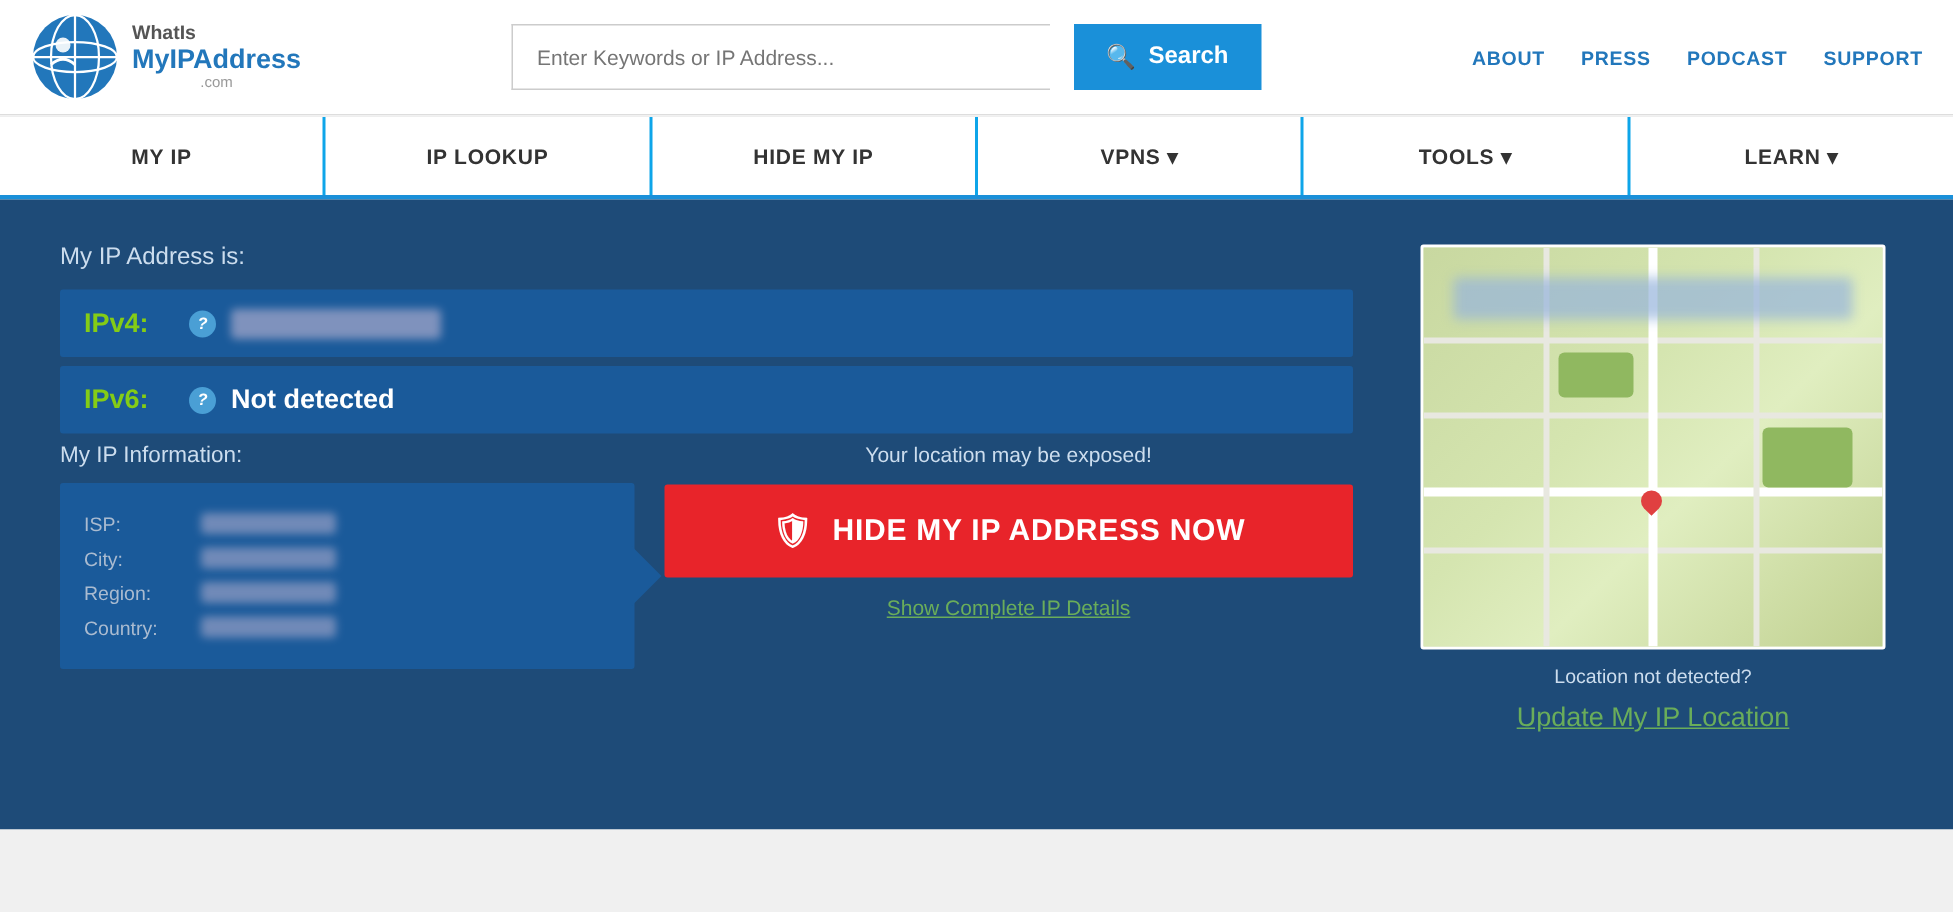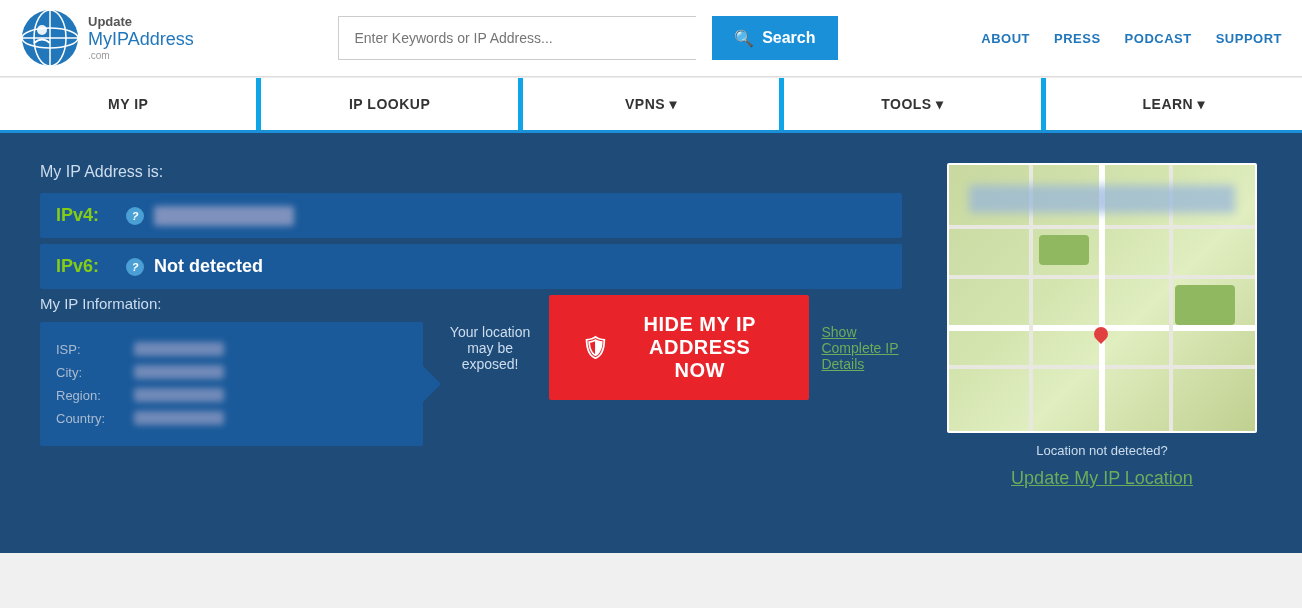--- a/index.html
+++ b/index.html
@@ -29,27 +29,27 @@
       line-height: 1.1;
     }
     .logo-text .whatis {
       font-size: 13px;
       color: #555;
       font-weight: bold;
     }
     .logo-text .myip {
       font-size: 18px;
       color: #2277bb;
-      font-weight: normal;
+      font-weight: bold;
       text-align: right;
     }
     .logo-text .dotcom {
       font-size: 10px;
       color: #999;
-      text-align: left;
+      text-align: center;
     }
     .search-area {
       display: flex;
       align-items: center;
       gap: 16px;
       flex: 1;
       max-width: 500px;
       margin: 0 40px;
     }
     .search-input {
@@ -96,21 +96,21 @@
       border-bottom: 3px solid #1a90d9;
     }
     .nav-item {
       flex: 1;
       text-align: center;
       padding: 18px 10px;
       font-size: 14px;
       font-weight: bold;
       color: #333;
       cursor: pointer;
-      border-right: 5px solid #0ea5e9;
+      border-right: 2px solid #0ea5e9;
       letter-spacing: 0.5px;
       text-transform: uppercase;
     }
     .nav-item:last-child { border-right: none; }
 
     
     .main-content {
       background: #1e4b78;
       padding: 30px 40px 40px;
       min-height: 420px;
@@ -226,21 +226,21 @@
       height: 14px;
       width: 90px;
       filter: blur(3px);
       opacity: 0.6;
       display: inline-block;
     }
 
     .info-center {
       flex: 1.2;
       display: flex;
-      flex-direction: row;
+      flex-direction: column;
       align-items: center;
       gap: 12px;
     }
     .location-warning {
       color: #cde;
       font-size: 14px;
       text-align: center;
     }
     .hide-ip-button {
       background: #e8242a;
@@ -332,21 +332,21 @@
       <circle cx="30" cy="30" r="28" fill="#2277bb"></circle>
       <ellipse cx="30" cy="30" rx="16" ry="28" fill="none" stroke="#fff" stroke-width="1.5"></ellipse>
       <ellipse cx="30" cy="30" rx="28" ry="10" fill="none" stroke="#fff" stroke-width="1.5"></ellipse>
       <line x1="2" y1="30" x2="58" y2="30" stroke="#fff" stroke-width="1.5"></line>
       <line x1="30" y1="2" x2="30" y2="58" stroke="#fff" stroke-width="1.5"></line>
 
       <circle cx="22" cy="22" r="5" fill="#fff" opacity="0.9"></circle>
       <path d="M14 35 Q22 28 30 35" stroke="#fff" stroke-width="2" fill="none"></path>
     </svg>
     <div class="logo-text">
-      <span class="whatis">Update</span>
+      <span class="whatis">WhatIs</span>
       <span class="myip">MyIPAddress</span>
       <span class="dotcom">.com</span>
     </div>
   </div>
 
   <div class="search-area">
     <input class="search-input" type="text" placeholder="Enter Keywords or IP Address..." style="">
     <button class="search-button">
       <span>🔍</span>
       <span>Search</span>
@@ -357,20 +357,21 @@
     <a class="header-link">ABOUT</a>
     <a class="header-link">PRESS</a>
     <a class="header-link">PODCAST</a>
     <a class="header-link">SUPPORT</a>
   </div>
 </div>
 
 <div class="nav-bar">
   <div class="nav-item">MY IP</div>
   <div class="nav-item">IP LOOKUP</div>
+  <div class="nav-item">HIDE MY IP</div>
   <div class="nav-item">VPNS ▾</div>
   <div class="nav-item">TOOLS ▾</div>
   <div class="nav-item">LEARN ▾</div>
 </div>
 
 <div class="main-content">
   <div class="left-panel">
 
     <div class="section-title">My IP Address is:</div>
 

